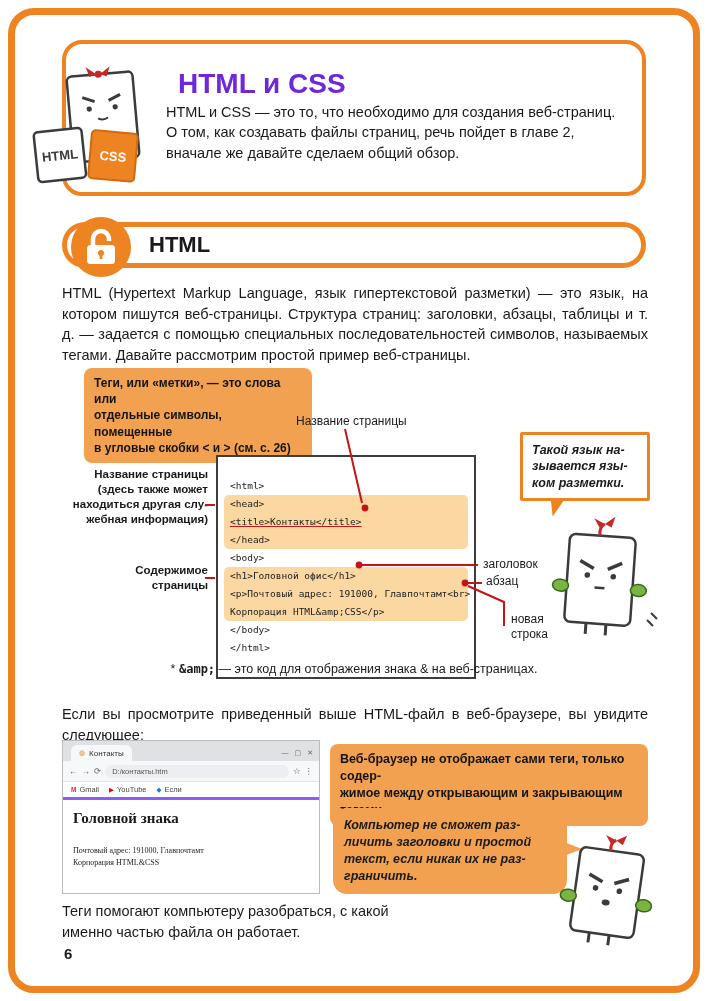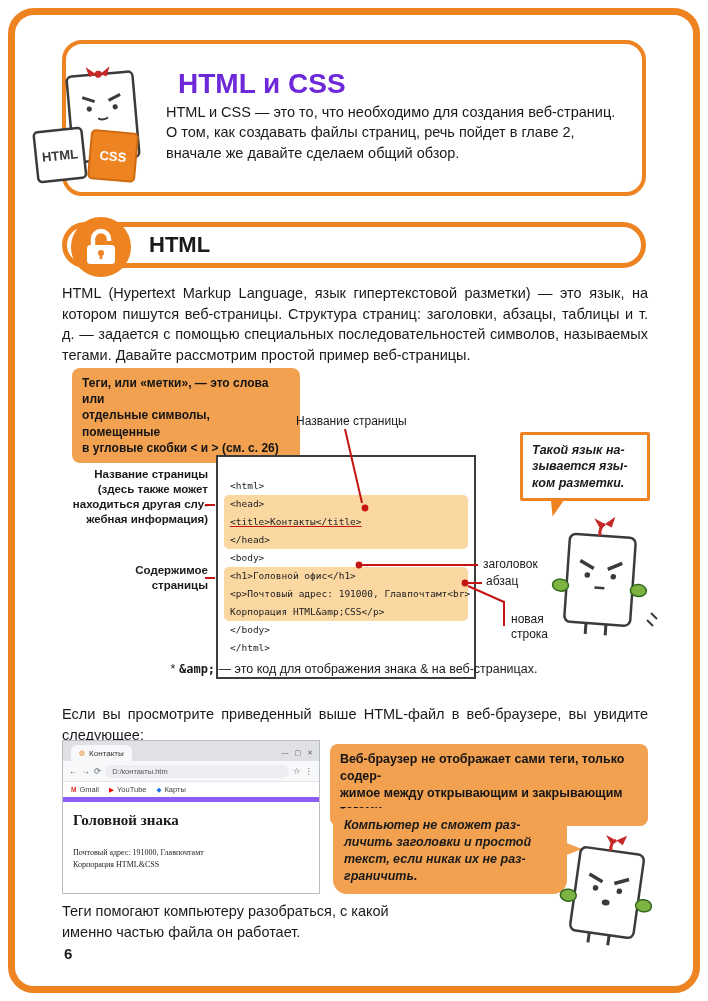--- a/index.html
+++ b/index.html
@@ -18,21 +18,21 @@
   .section-bar{position:absolute;left:62px;top:222px;width:584px;height:46px;border:5px solid #ee8322;
                border-radius:28px;background:#fff;box-sizing:border-box;}
   .lock-badge{position:absolute;left:4px;top:-10px;width:60px;height:60px;border-radius:50%;background:#ee8322;}
   .section-title{position:absolute;left:82px;top:5px;font-size:22px;font-weight:800;}
 
   .body-par{position:absolute;left:62px;top:283px;width:586px;margin:0;font-size:14.5px;line-height:1.43;text-align:justify;}
   .pre{white-space:pre-line;}
 
   .callout{background:#f2a150;border-radius:8px;padding:7px 10px;font-size:12px;font-weight:700;
            line-height:1.35;color:#141414;box-sizing:border-box;}
-  .callout-tags{position:absolute;left:72px;top:368px;width:228px;}
+  .callout-tags{position:absolute;left:84px;top:368px;width:228px;}
   .callout-browser{position:absolute;left:330px;top:744px;width:318px;font-size:12.5px;}
 
   .lbl{position:absolute;font-size:12px;}
   .lbl-top{left:296px;top:414px;}
   .lbl-head{left:62px;top:467px;width:146px;text-align:right;font-weight:700;font-size:11.5px;line-height:1.3;}
   .lbl-body{left:100px;top:563px;width:108px;text-align:right;font-weight:700;font-size:11.5px;line-height:1.3;}
   .lbl-h1{left:483px;top:557px;}
   .lbl-p{left:486px;top:574px;}
   .lbl-br{left:511px;top:612px;line-height:1.25;}
 
@@ -62,21 +62,21 @@
   .b-tab{height:16px;background:#f7f8f9;border-radius:6px 6px 0 0;margin-left:8px;padding:0 8px;font-size:8px;
          display:flex;align-items:center;gap:4px;color:#333;}
   .b-favicon{color:#ee8322;font-size:7px;}
   .b-controls{margin-left:auto;display:flex;gap:6px;padding:0 6px 4px 0;font-size:7px;color:#666;}
   .b-navbar{height:20px;background:#f7f8f9;display:flex;align-items:center;gap:4px;padding:0 6px;
             border-bottom:1px solid #e3e5e8;}
   .b-nav-ic{font-size:8.5px;color:#5f6368;}
   .b-address{flex:1;height:13px;line-height:13px;background:#eceef1;border-radius:7px;font-size:7.5px;color:#555;
              padding:0 7px;overflow:hidden;}
   .b-bookmarks{height:15px;background:#fff;display:flex;align-items:center;gap:10px;padding:0 8px;
-               border-bottom:5px solid #8b5cf6;font-size:7.5px;color:#444;}
+               border-bottom:3px solid #8b5cf6;font-size:7.5px;color:#444;}
   .bm{display:flex;gap:3px;align-items:center;}
   .bm-ic{font-size:6.5px;}
   .bm-ic.gmail{color:#d93025;font-weight:bold;}
   .bm-ic.yt{color:#f00;}
   .bm-ic.maps{color:#1a73e8;}
   .b-content{padding:10px 10px;font-family:"Liberation Serif",serif;}
   .b-h1{font-size:15px;font-weight:700;margin-bottom:18px;}
   .b-line{font-size:8px;line-height:1.55;}
 
   .bubble2{position:absolute;left:333px;top:808px;width:234px;background:#f2a150;border-radius:14px;
@@ -233,21 +233,21 @@
       <span class="bm">
           <span class="bm-ic gmail">M</span>
           <span>Gmail</span>
         </span>
       <span class="bm">
           <span class="bm-ic yt">▶</span>
           <span>YouTube</span>
         </span>
       <span class="bm">
           <span class="bm-ic maps">◆</span>
-          <span>Карты</span>
+          <span>Если</span>
         </span>
     </div>
     <div class="b-content">
       <div class="b-h1">Головной знака</div>
       <div class="b-line">Почтовый адрес: 191000, Главпочтамт</div>
       <div class="b-line">Корпорация HTML&amp;CSS</div>
     </div>
   </div>
 
   <div class="callout callout-browser pre">Веб-браузер не отображает сами теги, только содер-

